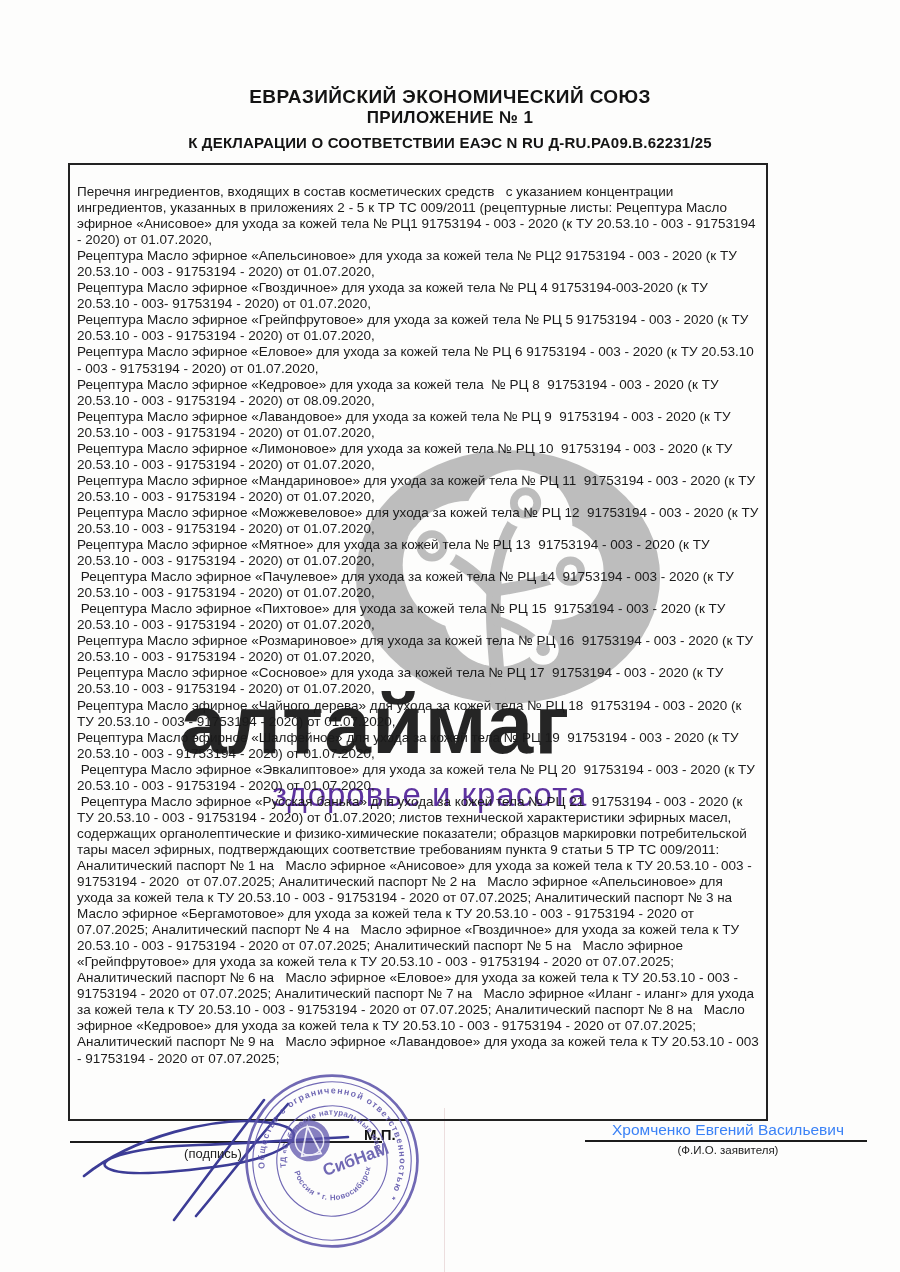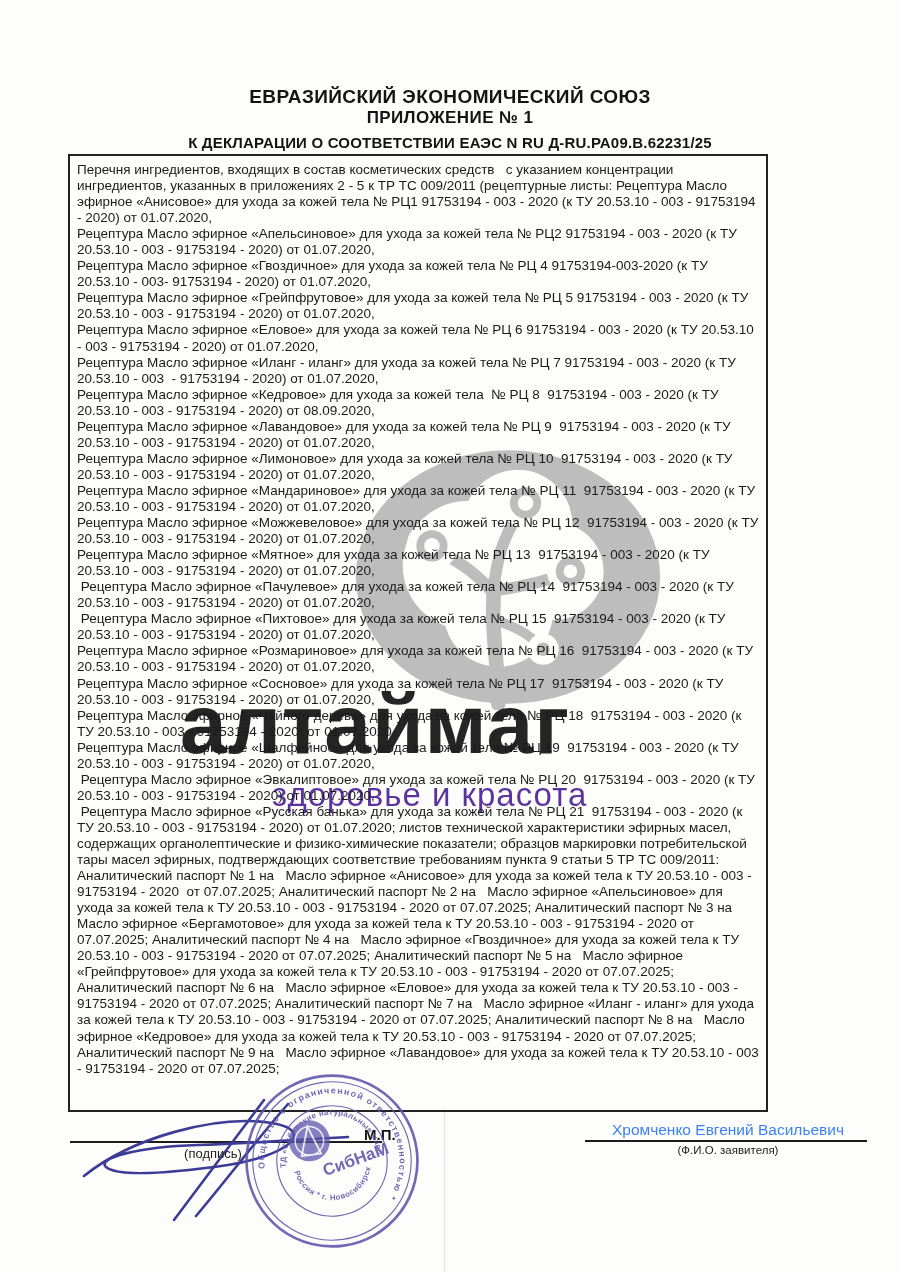--- a/index.html
+++ b/index.html
@@ -24,23 +24,23 @@
     font-size:84px;font-weight:bold;color:#000000;opacity:.85;
     letter-spacing:1px;line-height:1;white-space:nowrap;
   }
   .wm-tagline{
     left:272px;top:776px;width:430px;
     font-size:33px;color:#4c1d95;opacity:.9;letter-spacing:1px;white-space:nowrap;
   }
 
   
   .content-box{
-    position:absolute;left:68px;top:154px;width:700px;height:958px;
+    position:absolute;left:68px;top:163px;width:700px;height:958px;
     border:2px solid #222;box-sizing:border-box;
-    padding:6px 7px 0 7px;z-index:2;background:transparent;
+    padding:19px 7px 0 7px;z-index:2;background:transparent;
     font-size:13.5px;line-height:16.05px;color:#1b1b1b;overflow:hidden;
   }
   .content-box p{margin:0;white-space:pre-wrap;}
 
   
   .sig-line{position:absolute;left:70px;top:1141px;width:312px;height:2px;background:#1c1c1c;z-index:3;}
   .sig-label{position:absolute;left:148px;top:1146px;width:130px;text-align:center;font-size:13px;color:#222;z-index:4;}
   .mp{position:absolute;left:364px;top:1126px;font-size:15px;font-weight:bold;color:#111;z-index:5;}
   .signature-svg{position:absolute;left:76px;top:1096px;width:290px;height:130px;z-index:4;}
   .stamp-svg{position:absolute;left:243px;top:1072px;width:178px;height:178px;z-index:5;opacity:.88;transform:rotate(-8deg);}
@@ -86,21 +86,20 @@
   </div>
   <div class="wm wm-brand">алтаймаг</div>
   <div class="wm wm-tagline">здоровье и красота</div>
 
   <div class="content-box">
     <p>Перечня ингредиентов, входящих в состав косметических средств   с указанием концентрации ингредиентов, указанных в приложениях 2 - 5 к ТР ТС 009/2011 (рецептурные листы: Рецептура Масло эфирное «Анисовое» для ухода за кожей тела № РЦ1 91753194 - 003 - 2020 (к ТУ 20.53.10 - 003 - 91753194 - 2020) от 01.07.2020,</p>
     <p>Рецептура Масло эфирное «Апельсиновое» для ухода за кожей тела № РЦ2 91753194 - 003 - 2020 (к ТУ 20.53.10 - 003 - 91753194 - 2020) от 01.07.2020,</p>
     <p>Рецептура Масло эфирное «Гвоздичное» для ухода за кожей тела № РЦ 4 91753194-003-2020 (к ТУ 20.53.10 - 003- 91753194 - 2020) от 01.07.2020,</p>
     <p>Рецептура Масло эфирное «Грейпфрутовое» для ухода за кожей тела № РЦ 5 91753194 - 003 - 2020 (к ТУ 20.53.10 - 003 - 91753194 - 2020) от 01.07.2020,</p>
     <p>Рецептура Масло эфирное «Еловое» для ухода за кожей тела № РЦ 6 91753194 - 003 - 2020 (к ТУ 20.53.10 - 003 - 91753194 - 2020) от 01.07.2020,</p>
-    <p>Рецептура Масло эфирное «Иланг - иланг» для ухода за кожей тела № РЦ 7 91753194 - 003 - 2020 (к ТУ 20.53.10 - 003  - 91753194 - 2020) от 01.07.2020,</p>
     <p>Рецептура Масло эфирное «Кедровое» для ухода за кожей тела  № РЦ 8  91753194 - 003 - 2020 (к ТУ 20.53.10 - 003 - 91753194 - 2020) от 08.09.2020,</p>
     <p>Рецептура Масло эфирное «Лавандовое» для ухода за кожей тела № РЦ 9  91753194 - 003 - 2020 (к ТУ 20.53.10 - 003 - 91753194 - 2020) от 01.07.2020,</p>
     <p>Рецептура Масло эфирное «Лимоновое» для ухода за кожей тела № РЦ 10  91753194 - 003 - 2020 (к ТУ 20.53.10 - 003 - 91753194 - 2020) от 01.07.2020,</p>
     <p>Рецептура Масло эфирное «Мандариновое» для ухода за кожей тела № РЦ 11  91753194 - 003 - 2020 (к ТУ 20.53.10 - 003 - 91753194 - 2020) от 01.07.2020,</p>
     <p>Рецептура Масло эфирное «Можжевеловое» для ухода за кожей тела № РЦ 12  91753194 - 003 - 2020 (к ТУ 20.53.10 - 003 - 91753194 - 2020) от 01.07.2020,</p>
     <p>Рецептура Масло эфирное «Мятное» для ухода за кожей тела № РЦ 13  91753194 - 003 - 2020 (к ТУ 20.53.10 - 003 - 91753194 - 2020) от 01.07.2020,</p>
     <p> Рецептура Масло эфирное «Пачулевое» для ухода за кожей тела № РЦ 14  91753194 - 003 - 2020 (к ТУ 20.53.10 - 003 - 91753194 - 2020) от 01.07.2020,</p>
     <p> Рецептура Масло эфирное «Пихтовое» для ухода за кожей тела № РЦ 15  91753194 - 003 - 2020 (к ТУ 20.53.10 - 003 - 91753194 - 2020) от 01.07.2020,</p>
     <p>Рецептура Масло эфирное «Розмариновое» для ухода за кожей тела № РЦ 16  91753194 - 003 - 2020 (к ТУ 20.53.10 - 003 - 91753194 - 2020) от 01.07.2020,</p>
     <p>Рецептура Масло эфирное «Сосновое» для ухода за кожей тела № РЦ 17  91753194 - 003 - 2020 (к ТУ 20.53.10 - 003 - 91753194 - 2020) от 01.07.2020,</p>

